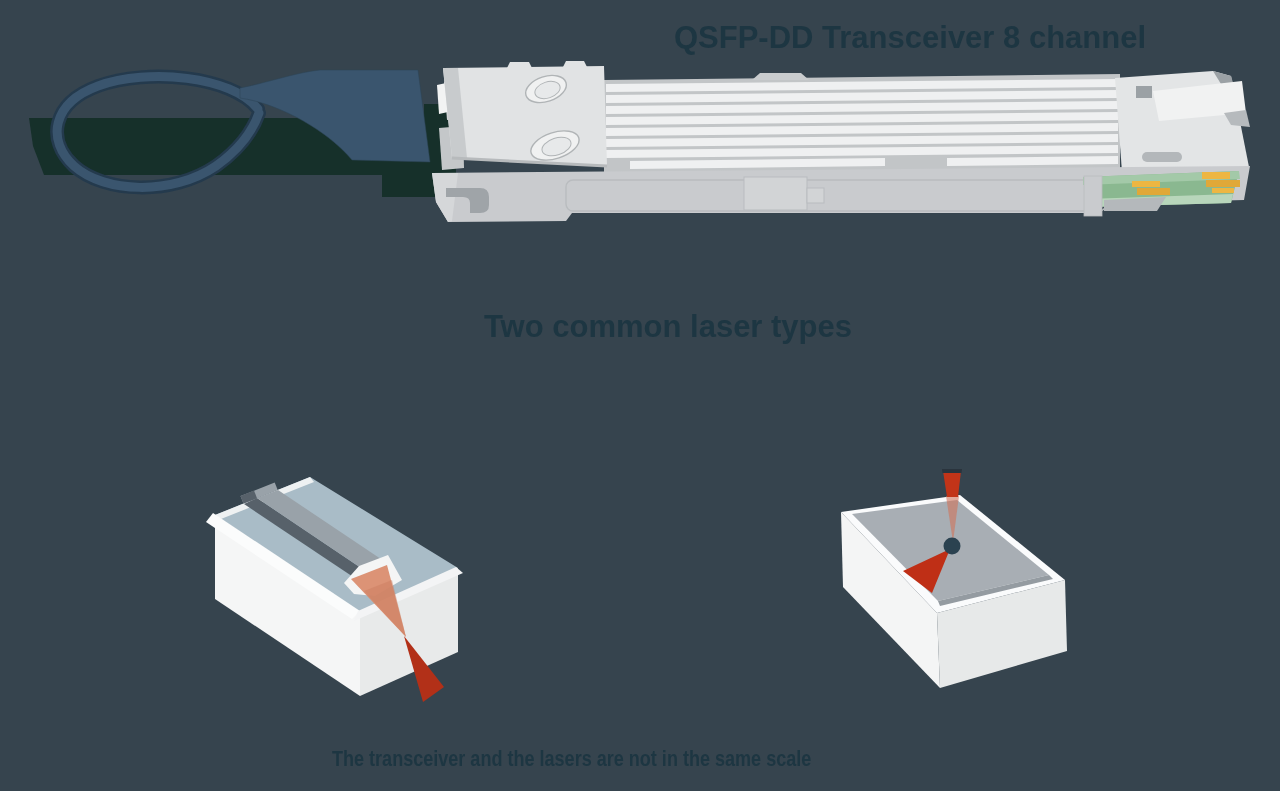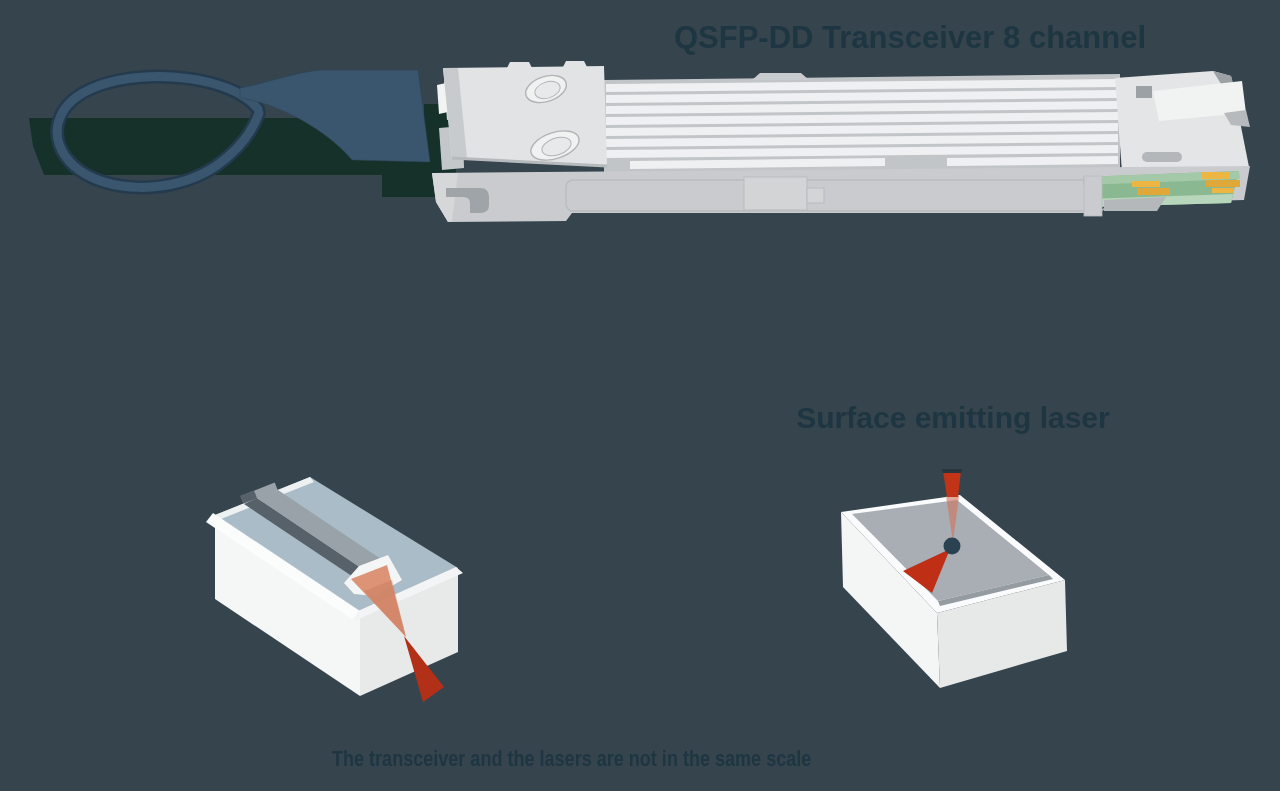--- a/index.html
+++ b/index.html
@@ -165,16 +165,16 @@
     <g>
       <polygon points="950,549 903,571 932,593" fill="#bf2f16"></polygon>
       <polygon points="946,496 959,496 953,542" fill="#d0735a" opacity="0.6"></polygon>
       <circle cx="952" cy="546" r="8.5" fill="#2b4250"></circle>
       <polygon points="943,471 961,471 958,497 947,497" fill="#c23418"></polygon>
       <polygon points="942,469 962,469 961.5,473 942.5,473" fill="#2a343d"></polygon>
     </g>
   </svg>
 
   <div class="label title">QSFP-DD Transceiver 8 channel</div>
-  <div class="label surface-label">Surface emitting laser</div>
+  <div class="label section-title">Two common laser types</div>
   <div class="label footnote">The transceiver and the lasers are not in the same scale</div>
 
 </div>
 
 </body></html>

